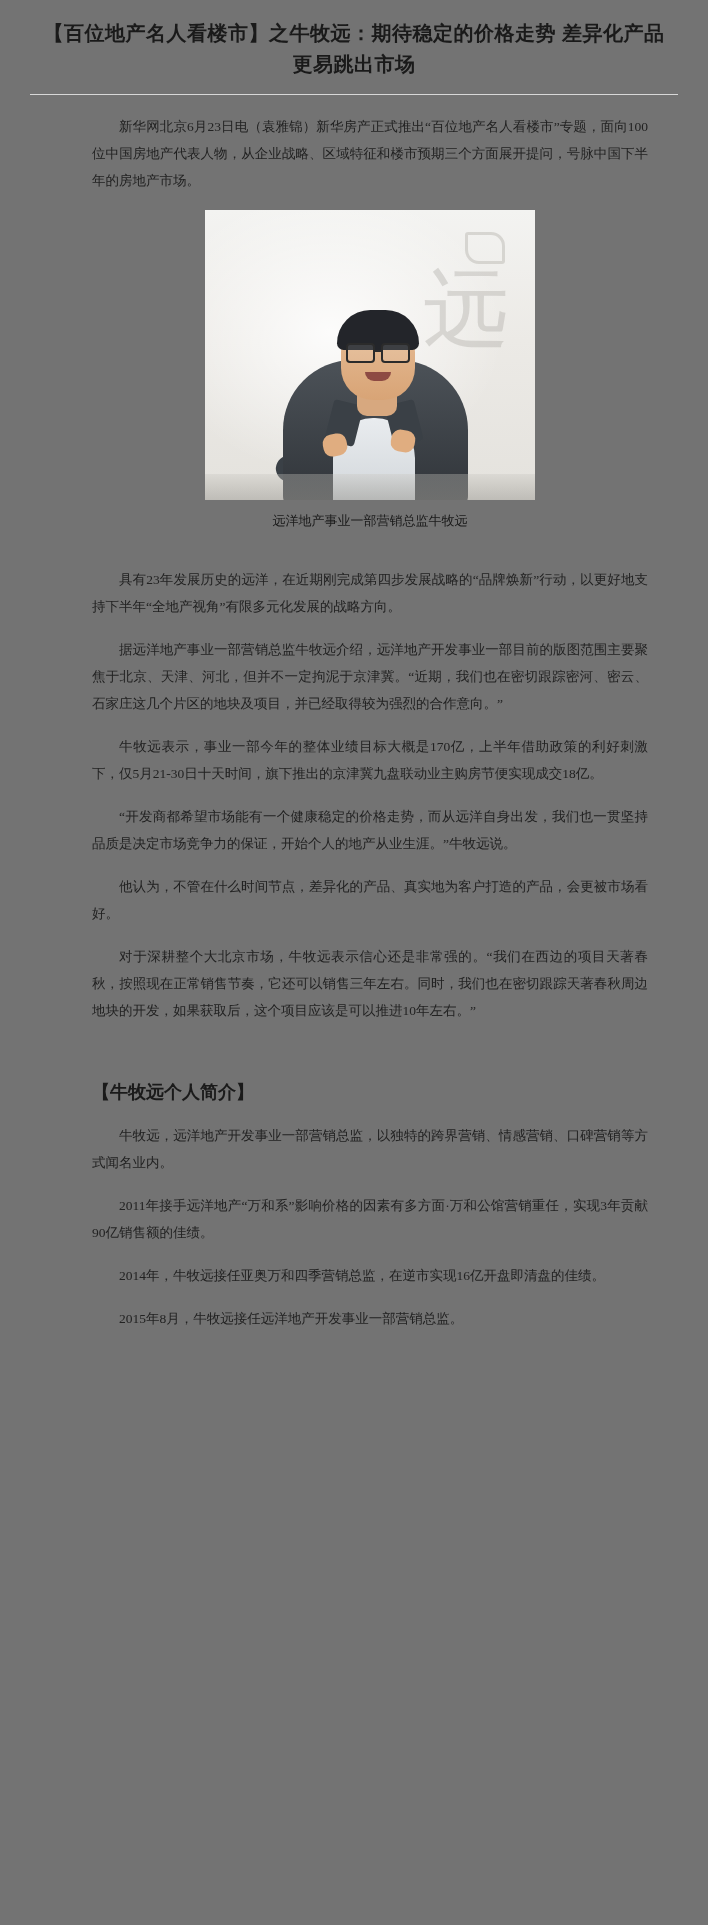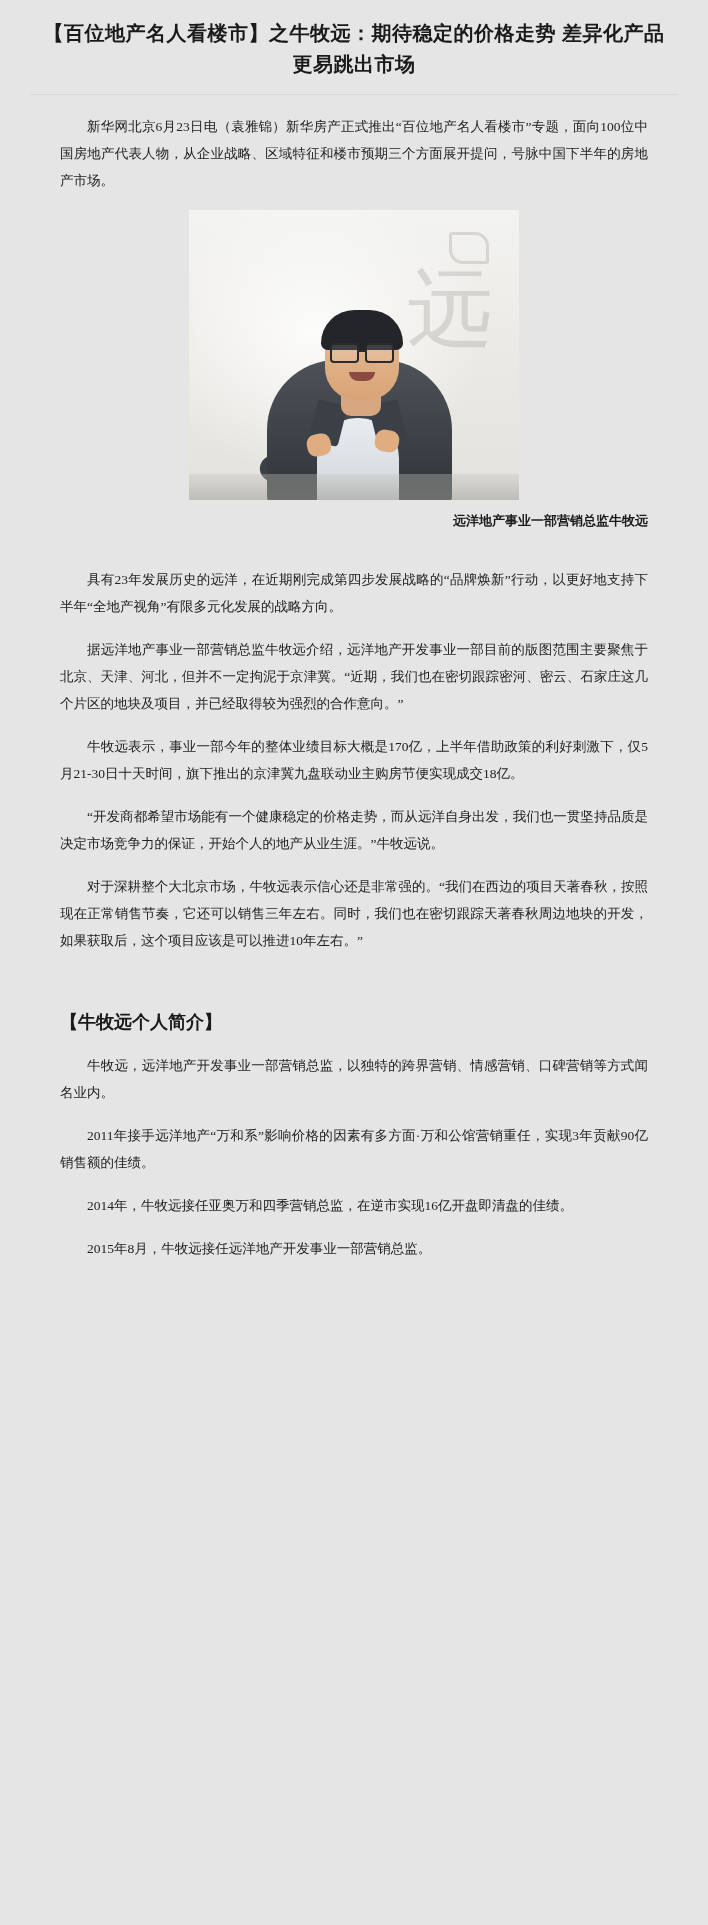--- a/index.html
+++ b/index.html
@@ -9,42 +9,42 @@
   }
   body {
     width: 708px;
     font-family: "Liberation Serif", "DejaVu Serif", serif;
     color: #222222;
   }
   .page {
     width: 708px;
     min-height: 1925px;
     box-sizing: border-box;
-    background: #e5e5e5;
+    background: #737373;
     position: relative;
   }
   .title {
     margin: 0;
     padding: 18px 34px 4px 34px;
     font-family: "Liberation Sans", "DejaVu Sans", sans-serif;
     font-size: 20px;
     font-weight: bold;
     line-height: 1.55;
     text-align: center;
     color: #1a1a1a;
     letter-spacing: 0.5px;
   }
   .title-rule {
     margin: 10px 30px 0 30px;
     border: 0;
     border-top: 1px solid #d8d8d8;
     height: 0;
   }
   .article {
-    padding: 18px 60px 40px 60px;
+    padding: 18px 60px 40px 92px;
     box-sizing: border-box;
   }
   .para {
     margin: 0 0 16px 0;
     font-size: 13.5px;
     line-height: 2.0;
     text-align: justify;
     text-indent: 2em;
     color: #222222;
     font-family: "Liberation Serif", "DejaVu Serif", serif;
@@ -216,23 +216,23 @@
   }
   .photo .floor {
     position: absolute;
     left: 0; right: 0; bottom: 0;
     height: 26px;
     background: linear-gradient(180deg, rgba(200,198,192,0.35) 0%, rgba(160,158,152,0.55) 100%);
   }
   .caption {
     margin: 12px 0 4px 0;
     font-size: 13px;
-    font-weight: bold;
+    font-weight: normal;
     color: #1a1a1a;
-    text-align: right;
+    text-align: center;
     font-family: "Liberation Serif", "DejaVu Serif", serif;
   }
   .section-heading {
     margin: 30px 0 18px 0;
     font-size: 18px;
     font-weight: bold;
     color: #1a1a1a;
     font-family: "Liberation Serif", "DejaVu Serif", serif;
     text-indent: 0;
   }
@@ -277,20 +277,21 @@
       </div>
       <div class="caption">远洋地产事业一部营销总监牛牧远</div>
     </div>
 
     <div class="spacer-lg"></div>
 
     <p class="para">具有23年发展历史的远洋，在近期刚完成第四步发展战略的“品牌焕新”行动，以更好地支持下半年“全地产视角”有限多元化发展的战略方向。</p>
     <p class="para">据远洋地产事业一部营销总监牛牧远介绍，远洋地产开发事业一部目前的版图范围主要聚焦于北京、天津、河北，但并不一定拘泥于京津冀。“近期，我们也在密切跟踪密河、密云、石家庄这几个片区的地块及项目，并已经取得较为强烈的合作意向。”</p>
     <p class="para">牛牧远表示，事业一部今年的整体业绩目标大概是170亿，上半年借助政策的利好刺激下，仅5月21-30日十天时间，旗下推出的京津冀九盘联动业主购房节便实现成交18亿。</p>
     <p class="para">“开发商都希望市场能有一个健康稳定的价格走势，而从远洋自身出发，我们也一贯坚持品质是决定市场竞争力的保证，开始个人的地产从业生涯。”牛牧远说。</p>
+    <p class="para">他认为，不管在什么时间节点，差异化的产品、真实地为客户打造的产品，会更被市场看好。</p>
     <p class="para">对于深耕整个大北京市场，牛牧远表示信心还是非常强的。“我们在西边的项目天著春秋，按照现在正常销售节奏，它还可以销售三年左右。同时，我们也在密切跟踪天著春秋周边地块的开发，如果获取后，这个项目应该是可以推进10年左右。”</p>
 
     <div class="spacer-sm"></div>
 
     <p class="section-heading">【牛牧远个人简介】</p>
 
     <p class="para">牛牧远，远洋地产开发事业一部营销总监，以独特的跨界营销、情感营销、口碑营销等方式闻名业内。</p>
     <p class="para">2011年接手远洋地产“万和系”影响价格的因素有多方面·万和公馆营销重任，实现3年贡献90亿销售额的佳绩。</p>
     <p class="para">2014年，牛牧远接任亚奥万和四季营销总监，在逆市实现16亿开盘即清盘的佳绩。</p>
     <p class="para">2015年8月，牛牧远接任远洋地产开发事业一部营销总监。</p>

